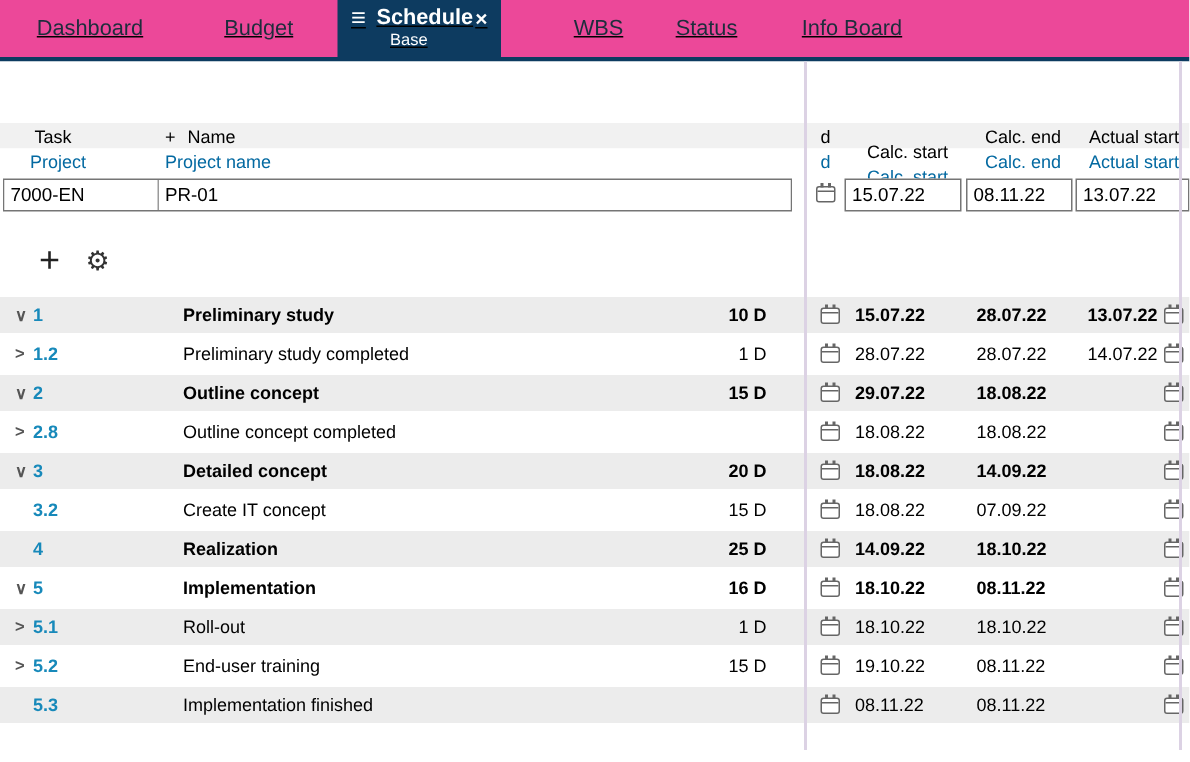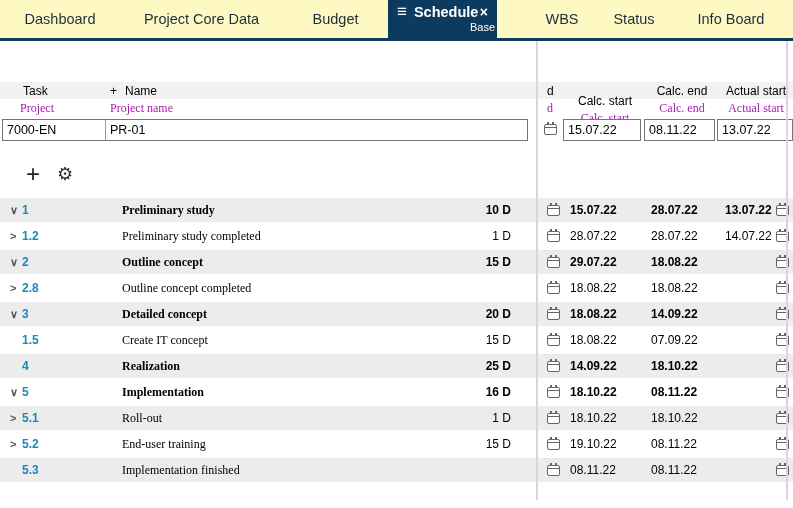--- a/index.html
+++ b/index.html
@@ -1,69 +1,69 @@
 <!DOCTYPE html>
 <html><head>
 <meta charset="utf-8">
 <style>
   * { box-sizing: border-box; margin: 0; padding: 0; }
   html,body { width: 793px; height: 508px; overflow: hidden; background: #fff;
               font-family: "Liberation Sans", sans-serif; color: #000; }
 
   
-  .tabbar { height: 38px; display: flex; background: #fef9c3; }
+  .tabbar { height: 38px; display: flex; background: #ec4899; text-decoration: underline; }
   .tab { font-size: 14.5px; color: #1d2d3c; display: flex; align-items: center;
          justify-content: center; cursor: pointer; }
   .tab.t-dashboard { width: 120px; }
   .tab.t-pcd       { width: 163px; }
   .tab.t-budget    { width: 105px; }
   .tab.t-wbs       { width: 102px; padding-left: 28px; }
   .tab.t-status    { width:  70px; }
   .tab.t-info     { width: 124px; }
   .tab-active { width: 109px; background: #0d3b60; color: #fff; display: flex;
                 flex-direction: column; cursor: pointer; }
   .ta-row1 { display: flex; align-items: center; margin-top: 4px; padding: 0 9px; }
   .ta-menu { font-size: 17px; font-weight: bold; line-height: 14px; }
   .ta-label { font-size: 14.5px; font-weight: bold; margin-left: 7px; }
   .ta-close { margin-left: auto; font-size: 14px; font-weight: bold; line-height: 12px; }
-  .ta-sub { font-size: 11px; padding-left: 35px; margin-top: 1px; margin-left: 47px; }
+  .ta-sub { font-size: 11px; padding-left: 35px; margin-top: 1px; }
   .tab-underline { height: 3px; background: #0d3b60; }
 
   
   .content { position: relative; height: 467px; background: #fff; }
   .splitter { position: absolute; top: 0; width: 2px; height: 459px;
               background: #dcd2e4; z-index: 5; }
   .split-mid { left: 536px; }
   .split-right { left: 786px; }
 
   .gap-top { height: 41px; }
 
   
   .c-chev { width: 22px; padding-left: 10px; color: #555; font-size: 11px; font-weight: bold; }
   .c-num  { width: 78px; color: #1789ba; font-weight: bold; }
-  .c-name { flex: 1; padding-left: 22px; overflow: hidden; white-space: nowrap; font-family: Liberation Serif, serif; }
+  .c-name { flex: 1; padding-left: 22px; overflow: hidden; white-space: nowrap; }
   .c-dur  { width: 52px; text-align: right; margin-right: 34px; white-space: nowrap; }
   .c-cal  { width: 20px; padding-left: 2px; }
   .c-d1   { width: 80px; padding-left: 5px; }
   .c-d2   { width: 74px; padding-left: 6px; }
   .c-d3   { width: 54px; padding-left: 6px; overflow: hidden; white-space: nowrap; }
   .c-cal2 { width: 20px; padding-left: 3px; }
 
   
   .thead { height: 17px; background: #f1f1f1; display: flex; align-items: center;
            font-size: 12px; }
   .h-task { width: 100px; padding-left: 23px; }
   .h-name { flex: 1; padding-left: 10px; display: flex; gap: 8px; }
   .h-dur  { width: 120px; text-align: right; margin-right: 34px; }
   .h-clip { width: 20px; padding-left: 2px; overflow: hidden; }
   .h-cs   { width: 80px; text-align: center; margin-top: 20px; }
   .h-ce   { width: 74px; text-align: center; }
   .h-as   { width: 74px; text-align: center; }
   .tsub { height: 18px; display: flex; align-items: center; font-size: 12px;
-          color: #a21caf; background: #fff; font-family: Liberation Serif, serif; }
+          color: #0369a1; background: #fff; }
 
   
   .tinput { height: 25px; display: flex; align-items: center; font-size: 12px; }
   .lbox { margin-left: 2px; width: 526px; height: 22px; border: 1px solid #757575;
           display: flex; background: #fff; }
   .lbox input { border: none; outline: none; height: 100%; font: 12.5px "Liberation Sans", sans-serif;
                 padding-left: 4px; }
   .in-pid { width: 102px; }
   .in-pname { flex: 1; border-left: 1px solid #9a9a9a !important; }
   .f-spacer { flex: 1; }
@@ -93,21 +93,20 @@
   .cal::before { content: ""; position: absolute; top: 2px; left: 0; right: 0;
                  border-top: 1px solid #666; }
   .cal::after { content: ""; position: absolute; top: -3px; left: 2px; width: 2px;
                 height: 3px; background: #666; box-shadow: 5px 0 0 #666; }
 </style>
 </head>
 <body>
 
 <div class="tabbar">
   <div class="tab t-dashboard">Dashboard</div>
-  <div class="tab t-pcd">Project Core Data</div>
   <div class="tab t-budget">Budget</div>
   <div class="tab-active">
     <div class="ta-row1">
       <span class="ta-menu">≡</span>
       <span class="ta-label">Schedule</span>
       <span class="ta-close">×</span>
     </div>
     <div class="ta-sub">Base</div>
   </div>
   <div class="tab t-wbs">WBS</div>
@@ -218,21 +217,21 @@
       <span class="c-dur">20 D</span>
       <span class="c-cal"><span class="cal"></span></span>
       <span class="c-d1">18.08.22</span>
       <span class="c-d2">14.09.22</span>
       <span class="c-d3"></span>
       <span class="c-cal2"><span class="cal"></span></span>
     </div>
 
     <div class="trow">
       <span class="c-chev"></span>
-      <span class="c-num">1.5</span>
+      <span class="c-num">3.2</span>
       <span class="c-name">Create IT concept</span>
       <span class="c-dur">15 D</span>
       <span class="c-cal"><span class="cal"></span></span>
       <span class="c-d1">18.08.22</span>
       <span class="c-d2">07.09.22</span>
       <span class="c-d3"></span>
       <span class="c-cal2"><span class="cal"></span></span>
     </div>
 
     <div class="trow lvl1">

